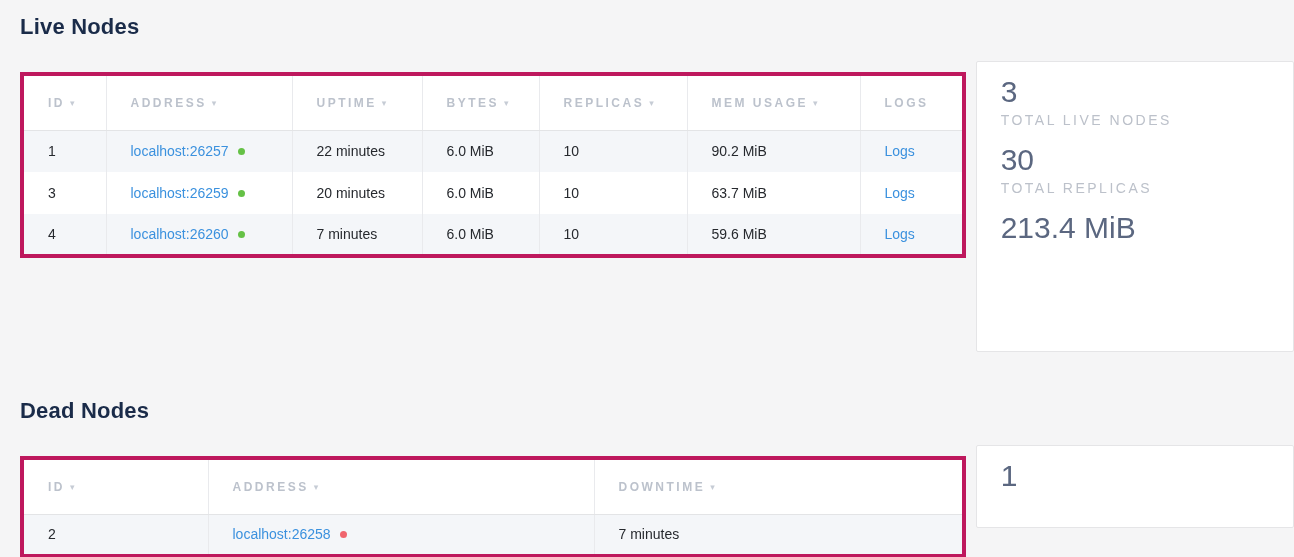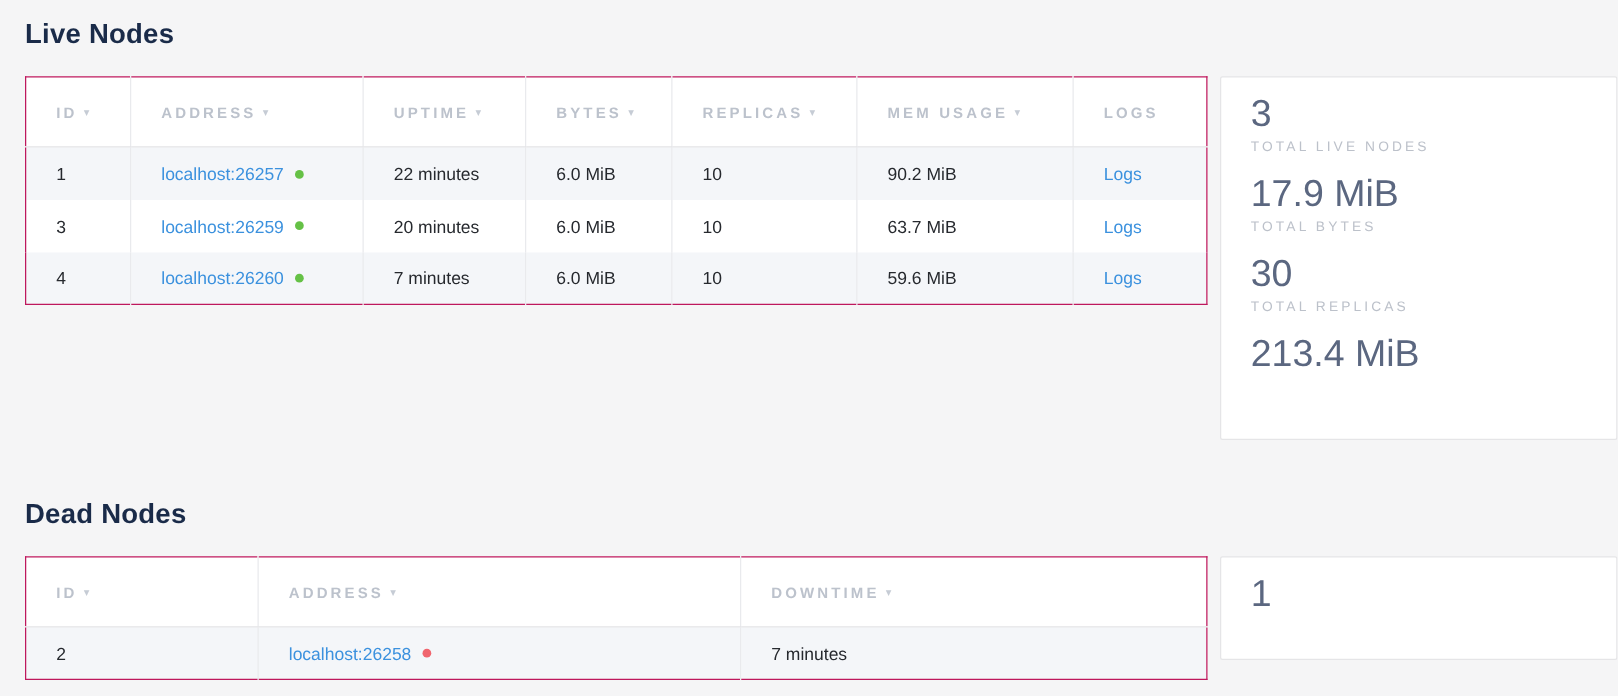--- a/index.html
+++ b/index.html
@@ -14,21 +14,22 @@
   h2.section-title {
     font-size: 22px; font-weight: bold; color: #1a2b49;
     letter-spacing: 0.2px; margin-bottom: 21px;
   }
 
   .section-body { display: flex; align-items: flex-start; }
 
   table.node-table {
     border-collapse: collapse; table-layout: fixed;
     width: 997px; background: #ffffff;
-    border: 1px solid #be185d;
+    border: 4px solid #be185d;
+    margin-top: 11px;
   }
   table.node-table th {
     height: 56px; text-align: left; vertical-align: middle;
     padding-left: 24px; font-size: 12px; font-weight: 600;
     letter-spacing: 2.5px; color: #bcc2cc; white-space: nowrap;
     background: #ffffff; border-bottom: 1px solid #e3e4e6;
   }
   table.node-table td {
     height: 42px; vertical-align: middle; padding-left: 24px;
     font-size: 14px; color: #26292e; white-space: nowrap;
@@ -60,21 +61,21 @@
   .summary-card {
     width: 333px; margin-left: 10px; background: #ffffff;
     border: 1px solid #e5e5e7; border-radius: 2px;
     padding: 13px 24px;
   }
   #live-summary-card { height: 291px; }
   #dead-summary-card { height: 83px; }
   .stat { margin-bottom: 15px; }
   .stat-value { font-size: 30px; line-height: 34px; color: #5b6780; }
   .stat-label {
-    font-size: 11px; letter-spacing: 2.5px; color: #bcc1ca;
+    font-size: 14px; letter-spacing: 2.5px; color: #bcc1ca;
     margin-top: 3px; white-space: nowrap;
   }
 
   #dead-section { margin-top: 46px; }
 </style>
 </head>
 <body>
 
 <div class="page">
 
@@ -122,24 +123,20 @@
               <td><a class="table-link" href="#">Logs</a></td>
             </tr>
           </tbody>
       </table>
       <aside class="summary-card" id="live-summary-card">
           <div class="stat">
             <div class="stat-value">3</div>
             <div class="stat-label">TOTAL LIVE NODES</div>
           </div>
           <div class="stat">
-            <div class="stat-value">17.9 MiB</div>
-            <div class="stat-label">TOTAL BYTES</div>
-          </div>
-          <div class="stat">
             <div class="stat-value">30</div>
             <div class="stat-label">TOTAL REPLICAS</div>
           </div>
           <div class="stat">
             <div class="stat-value">213.4 MiB</div>
           </div>
         </aside>
     </div>
   </section>
 

